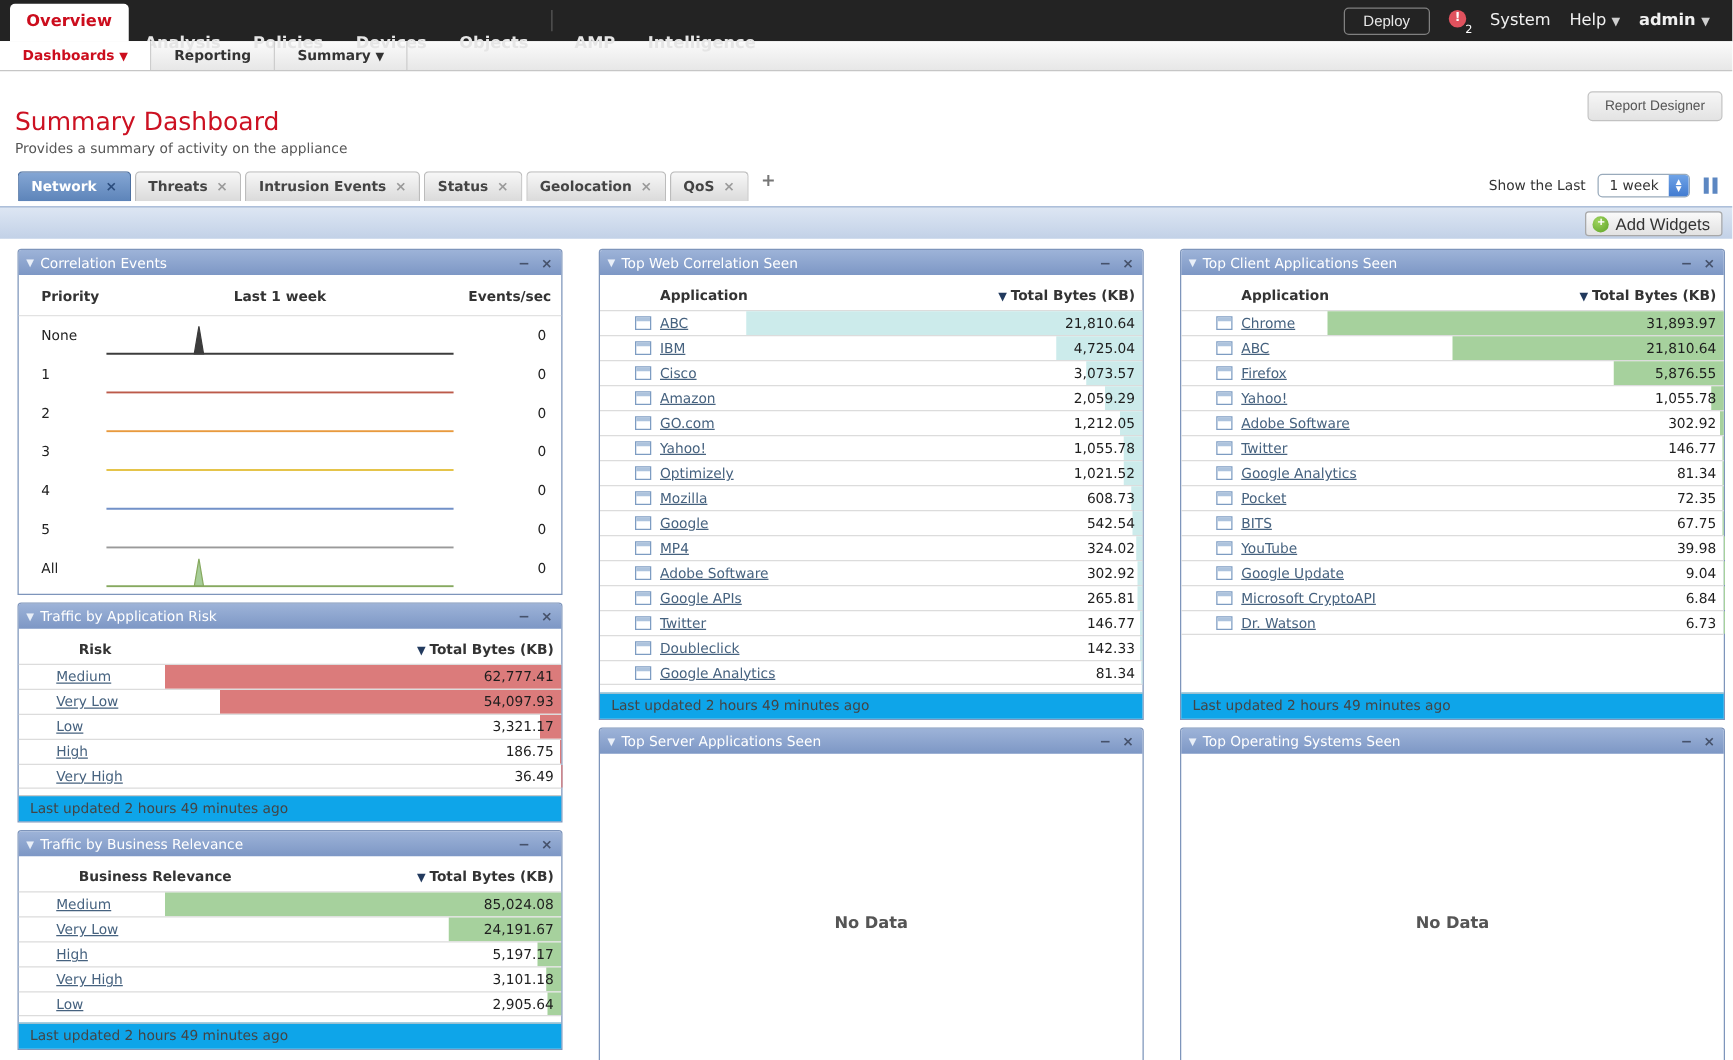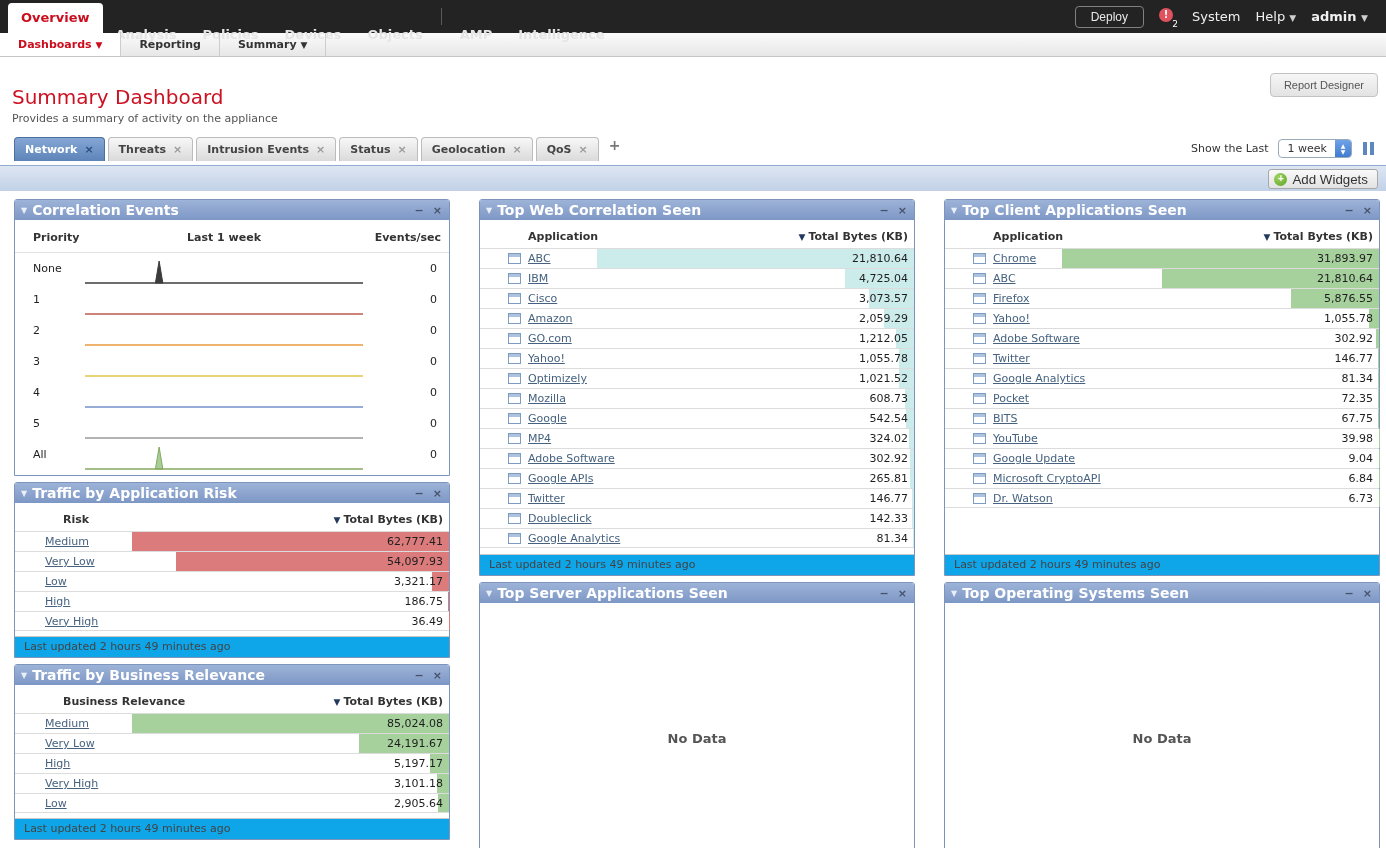--- a/index.html
+++ b/index.html
@@ -60,21 +60,21 @@
   .plus-circle { width:13px; height:13px; border-radius:50%; background:radial-gradient(circle at 35% 30%,#9fd45e,#5ea327);
     color:#fff; font-size:10px; font-weight:bold; text-align:center; line-height:12px; }
 
   
   .grid { display:flex; gap:29px; padding:8px 6px 0 14px; align-items:flex-start; }
   .col { flex:1; min-width:0; }
   .widget { border:1px solid #7e95bb; border-radius:3px 3px 0 0; margin-bottom:6px; background:#fff; }
   .widget-header { height:20px; background:linear-gradient(#9db3d8,#7d97c5); display:flex; align-items:center;
     padding:0 7px 0 6px; border-radius:2px 2px 0 0; }
   .widget-chevron { color:#e9eff8; font-size:8px; margin-right:5px; }
-  .widget-title { color:#fff; font-weight:bold; font-size:14px; }
+  .widget-title { color:#fff; font-weight:normal; font-size:11px; }
   .widget-controls { margin-left:auto; display:flex; gap:9px; color:#46526b; font-weight:bold; font-size:11px; }
   .widget-body { padding:8px 0 5px; }
   .widget-footer { border-top:1px solid #c9c9c9; background:#0ea5e9; padding:3px 9px 4px; color:#444; }
 
   
   .thead { display:flex; padding:2px 6px 5px 0; font-weight:bold; color:#333; }
   .thead .h-label { flex:1; padding-left:48px; }
   .thead .h-value { text-align:right; }
   .sort-arrow { color:#223a5e; font-size:9px; margin-right:3px; }
   .trows { }

